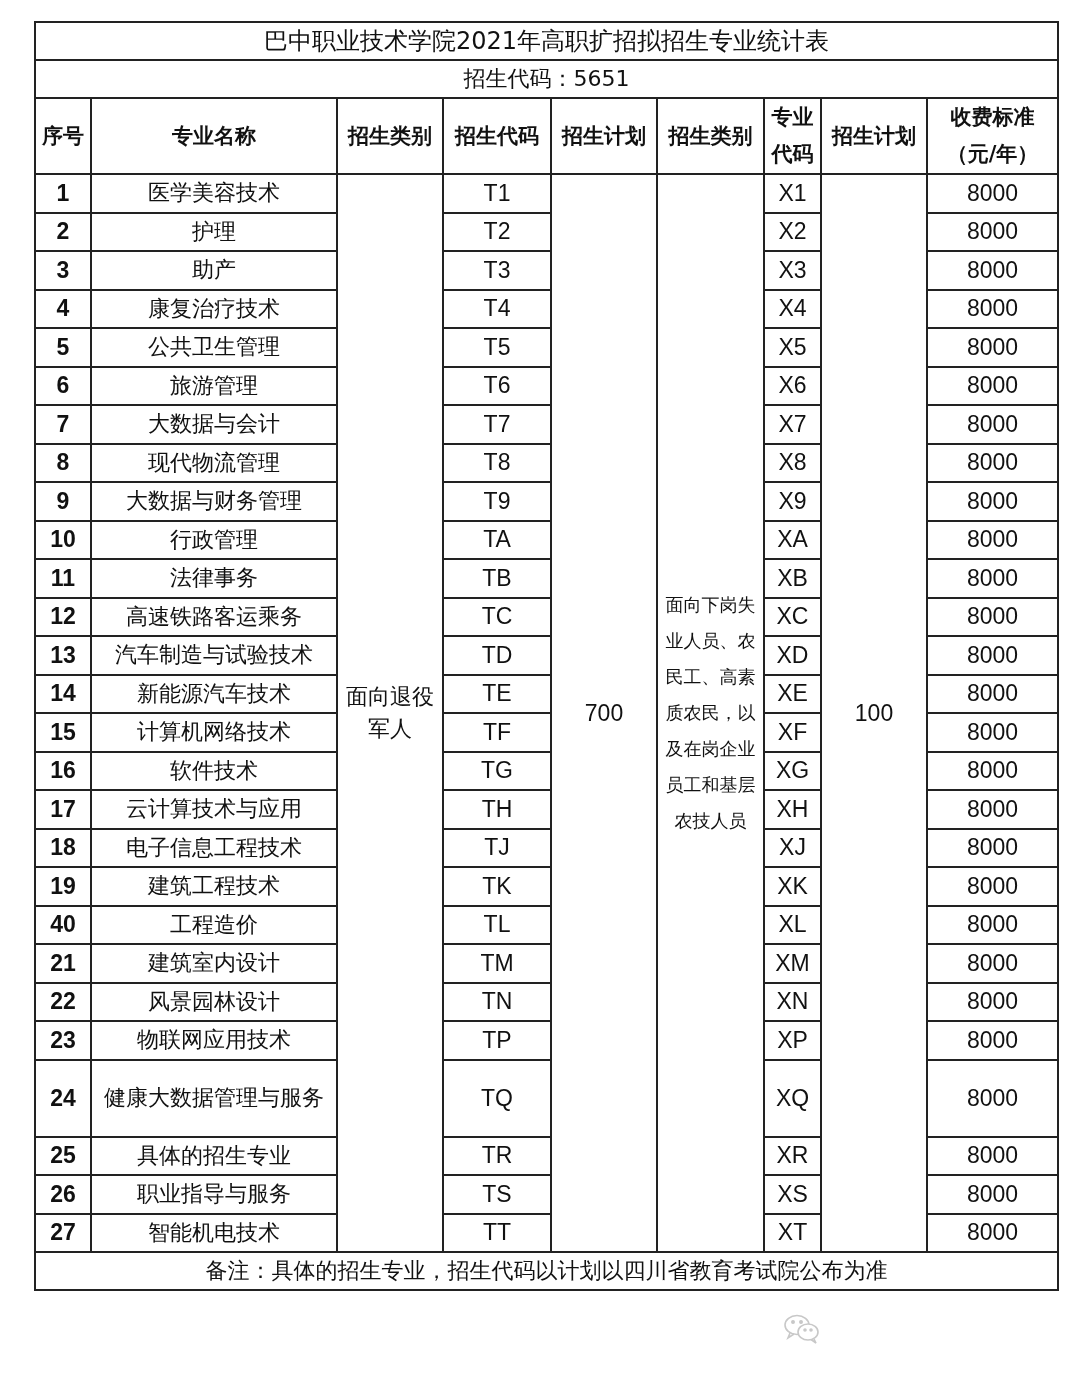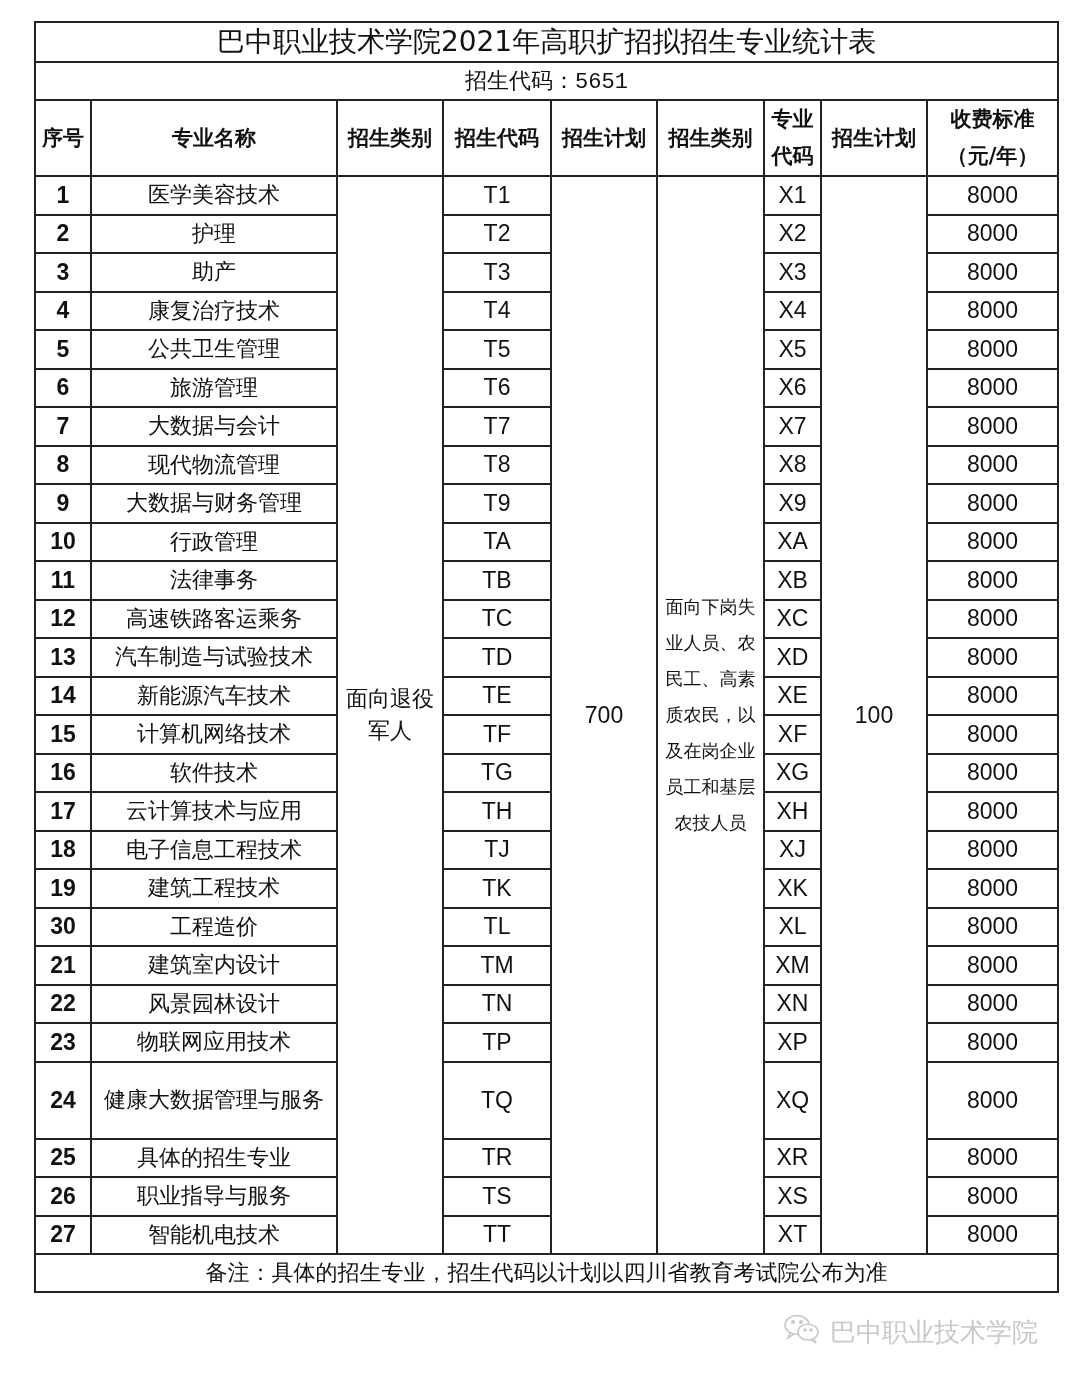--- a/index.html
+++ b/index.html
@@ -7,22 +7,22 @@
   table.main {
     position:absolute; left:34px; top:21px;
     border-collapse:collapse; table-layout:fixed;
     width:1023px;
   }
   table.main td, table.main th {
     border:2px solid #222;
     text-align:center; vertical-align:middle;
     padding:0; overflow:hidden;
   }
-  .title-row td { height:36px; font-size:28px; font-weight:normal;margin-left:6px; }
-  .code-row td { height:36px; font-size:22px;font-family:Liberation Mono, monospace; }
+  .title-row td { height:36px; font-size:24px; font-weight:normal;margin-left:6px; }
+  .code-row td { height:36px; font-size:22px; }
   .head-row th { height:73px; font-size:21px; font-weight:bold; line-height:37px; }
   .data-row td { height:36.5px; font-size:21px; }
   .data-row td.seq { font-weight:bold; font-family:"Liberation Sans",sans-serif; font-size:23px; }
   .data-row td.name { font-size:22px; }
   .data-row td.code, .data-row td.fee, .data-row td.plan { font-family:"Liberation Sans",sans-serif; font-size:23px; }
   .data-row.tall td { height:75px; }
   .data-row td.name.wrap { line-height:34px; padding:0 0; }
   td.merged { font-size:22px; line-height:32px; }
   td.merged-x { font-size:18px; line-height:36px; padding:0 2px; }
   .note-row td { height:36px; font-size:22px;margin-left:20px; }
@@ -197,21 +197,21 @@
         <td class="fee">8000</td>
       </tr>
       <tr class="data-row">
         <td class="seq">19</td>
         <td class="name">建筑工程技术</td>
         <td class="code">TK</td>
         <td class="code">XK</td>
         <td class="fee">8000</td>
       </tr>
       <tr class="data-row">
-        <td class="seq">30</td>
+        <td class="seq">40</td>
         <td class="name">工程造价</td>
         <td class="code">TL</td>
         <td class="code">XL</td>
         <td class="fee">8000</td>
       </tr>
       <tr class="data-row">
         <td class="seq">21</td>
         <td class="name">建筑室内设计</td>
         <td class="code">TM</td>
         <td class="code">XM</td>
@@ -271,14 +271,13 @@
       <ellipse cx="15" cy="12" rx="12" ry="9.5"></ellipse>
       <path d="M8 20 L6 25 L12 21"></path>
       <ellipse cx="26" cy="19" rx="10" ry="8" fill="#fff"></ellipse>
       <path d="M32 26 L34 30 L29 26.5"></path>
       <circle cx="11" cy="9" r="1.2" fill="#c8c8c8"></circle>
       <circle cx="19" cy="9" r="1.2" fill="#c8c8c8"></circle>
       <circle cx="23" cy="17" r="1" fill="#c8c8c8"></circle>
       <circle cx="29" cy="17" r="1" fill="#c8c8c8"></circle>
     </svg>
   </span>
-  <span>巴中职业技术学院</span>
 </div>
 
 </body></html>

